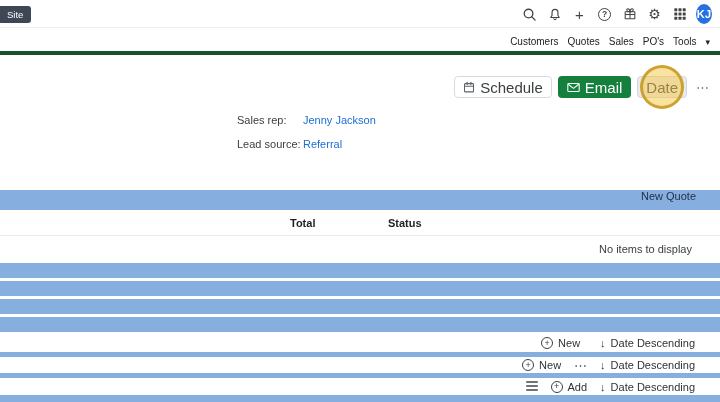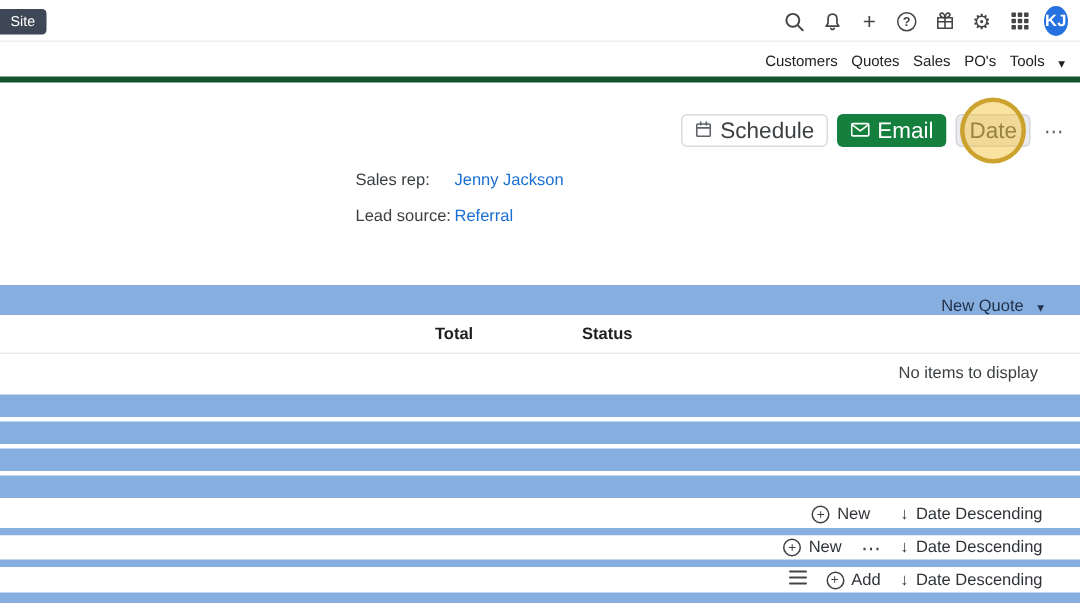--- a/index.html
+++ b/index.html
@@ -38,21 +38,21 @@
     z-index:6; pointer-events:none;
   }
   
   .fields { position:absolute; left:237px; top:108px; }
   .field-row { display:flex; align-items:center; height:24px; }
   .field-label { width:66px; color:#3c4043; }
   .field-value { color:#1a6fd4; cursor:pointer; text-decoration:none; }
   
   .band { position:absolute; left:0; right:0; background:#86afdf; }
   #bandA { top:190px; height:20px; }
-  .newquote-wrap { position:absolute; right:24px; top:0; height:20px; display:flex; align-items:flex-end; gap:9px; color:#22324a; cursor:pointer; }
+  .newquote-wrap { position:absolute; right:24px; top:0; height:20px; display:flex; align-items:center; gap:9px; color:#22324a; cursor:pointer;flex-direction:column; }
   .caret { font-size:9px; }
   #stripe1 { top:263px; height:15px; }
   #stripe2 { top:281px; height:15px; }
   #stripe3 { top:299px; height:15px; }
   #stripe4 { top:317px; height:15px; }
   #stripeF { top:352px; height:5px; }
   #stripeG { top:373px; height:5px; }
   #stripeH { top:395px; height:7px; }
   
   .header-row { position:absolute; top:210px; left:0; right:0; height:26px; background:#fff; border-bottom:1px solid #ebebeb; }

